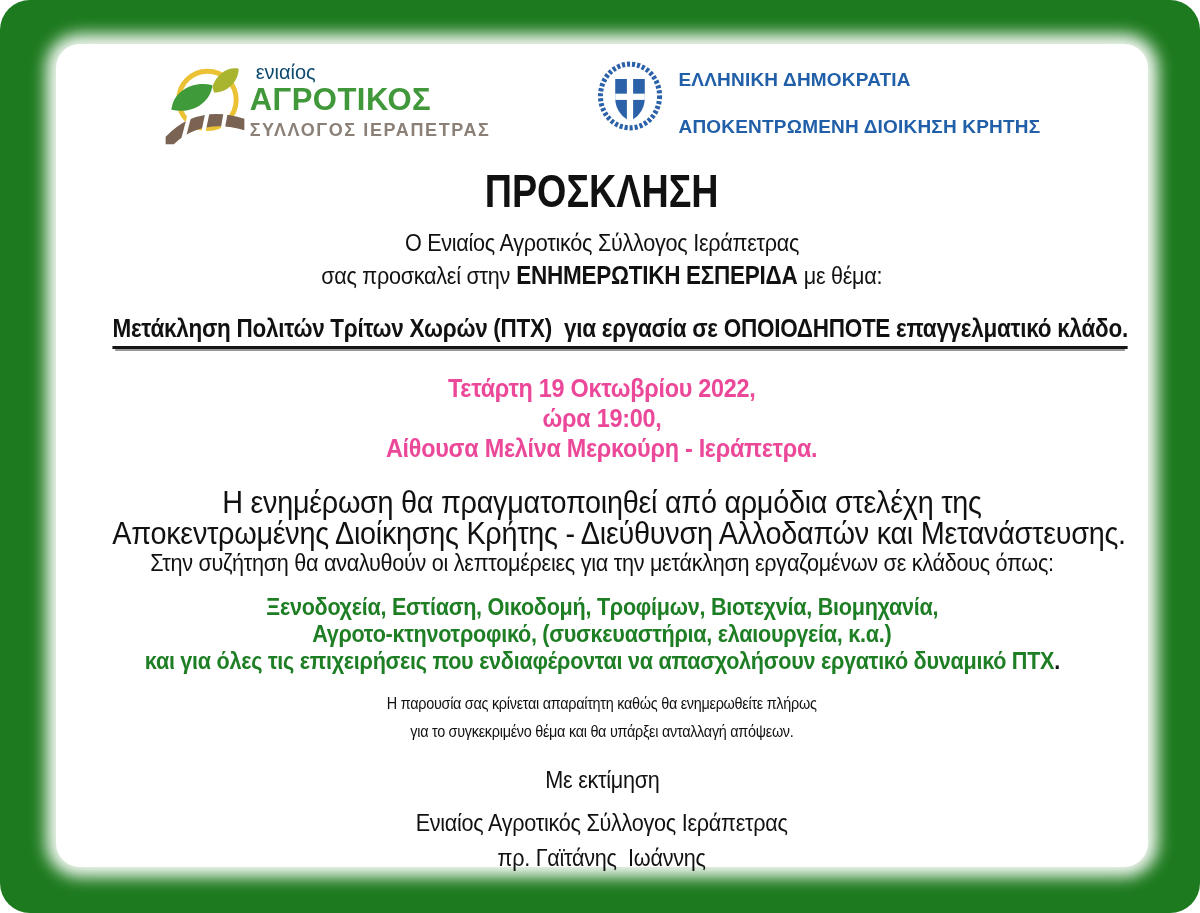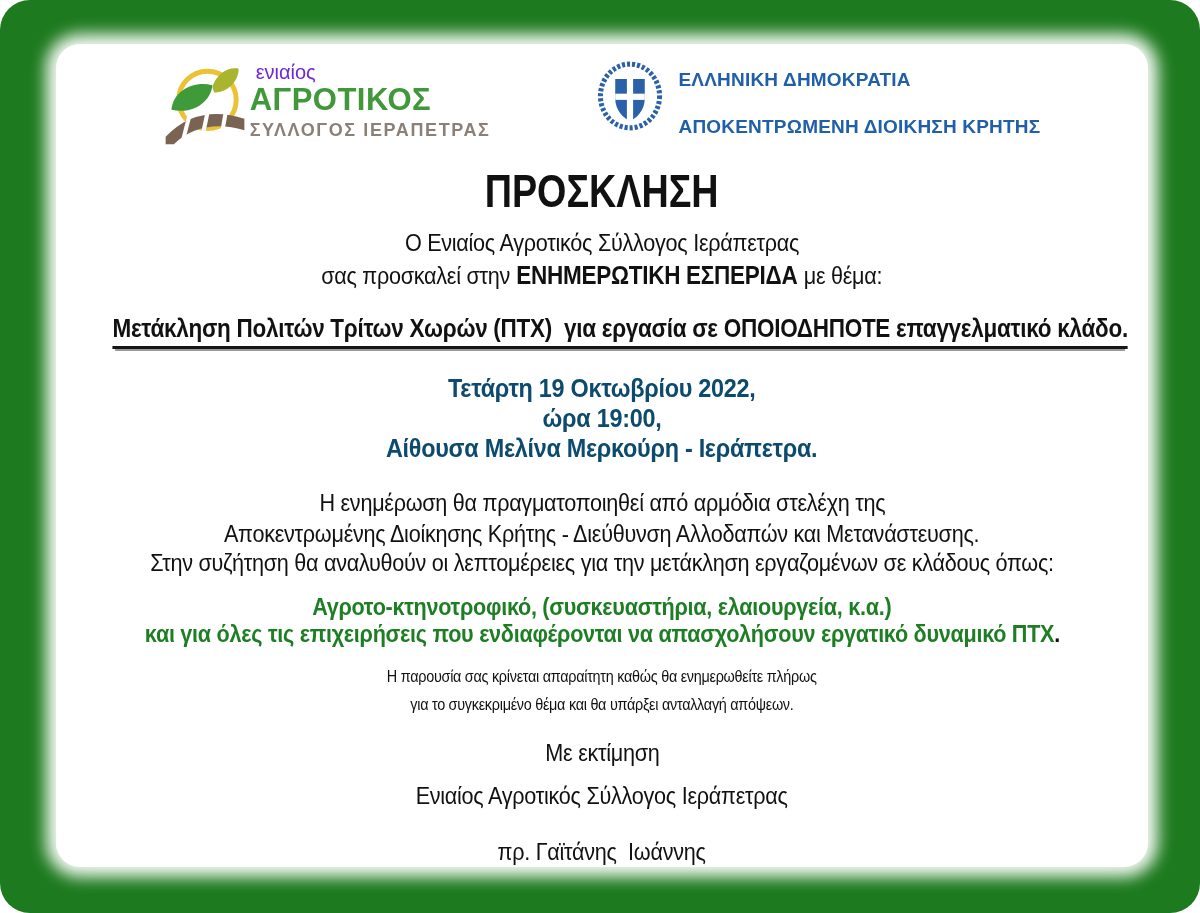--- a/index.html
+++ b/index.html
@@ -10,43 +10,43 @@
     background:#ffffff;border-radius:24px;
     box-shadow:0 0 16px 10px rgba(255,255,255,.95);
     text-align:center;color:#111;}
   .cond{display:inline-block;transform:scaleX(0.9);white-space:nowrap;letter-spacing:-0.3px;}
   .pre{white-space:pre;}
 
   
   .logos{display:flex;justify-content:center;align-items:flex-start;gap:104px;margin-top:16px;}
   .logo{display:flex;align-items:flex-start;text-align:left;}
   .llt{margin-left:4px;line-height:1;}
-  .llt .l1{color:#6d28d9;font-size:20px;margin:2px 0 2px 6px;}
+  .llt .l1{color:#0c4a6e;font-size:20px;margin:2px 0 2px 6px;}
   .llt .l2{color:#41983b;font-weight:700;font-size:31px;letter-spacing:.5px;}
   .llt .l3{color:#8b8077;font-weight:700;font-size:18px;letter-spacing:1.6px;margin-top:6px;}
   .rlt{margin-left:14px;line-height:1;margin-top:10px;}
   .rlt div{color:#2160a8;font-weight:700;font-size:19px;letter-spacing:.2px;}
   .rlt .r2{margin-top:28px;}
 
   
   .title{margin:16px 0 0 0;font-size:46px;font-weight:800;}
   .title .cond{transform:scaleX(0.82);letter-spacing:0;}
   .intro{margin-top:8px;font-size:24px;line-height:33px;text-align:center;}
   .intro b{font-size:25px;margin:0 7px;}
   .subject{margin-top:22px;font-size:25px;font-weight:700;}
   .subject .cond{border-bottom:3px solid #161616;box-shadow:0 5px 0 -3px #9a9a9a;padding-bottom:3px;}
-  .event{margin-top:24px;color:#0c4a6e;font-weight:700;font-size:26px;line-height:30px;}
-  .info{margin-top:24px;font-size:24px;line-height:31px;}
+  .event{margin-top:24px;color:#ec4899;font-weight:700;font-size:26px;line-height:30px;}
+  .info{margin-top:24px;font-size:32px;line-height:31px;}
   .discussion{font-size:24px;}
   .sectors{margin-top:16px;color:#1e7e24;font-weight:700;font-size:24px;line-height:27px;}
   .sectors .dot{color:#111;}
   .attendance{margin-top:16px;font-size:16px;line-height:28px;}
   .closing{margin-top:20px;font-size:24px;}
   .org{margin-top:15px;font-size:24px;}
-  .president{margin-top:28px;font-size:24px;}
+  .president{margin-top:7px;font-size:24px;}
 </style>
 </head>
 <body>
 
 <div class="frame">
   <div class="canvas">
 
     <header class="logos">
       <div class="logo">
         <svg viewBox="0 0 100 100" width="82" height="88" aria-hidden="true">
@@ -101,20 +101,21 @@
     <div class="info">
       <div><span class="cond">Η ενημέρωση θα πραγματοποιηθεί από αρμόδια στελέχη της</span></div>
       <div><span class="cond">Αποκεντρωμένης Διοίκησης Κρήτης - Διεύθυνση Αλλοδαπών και Μετανάστευσης.</span></div>
     </div>
 
     <div class="discussion">
       <span class="cond">Στην συζήτηση θα αναλυθούν οι λεπτομέρειες για την μετάκληση εργαζομένων σε κλάδους όπως:</span>
     </div>
 
     <div class="sectors">
+      <div><span class="cond">Ξενοδοχεία, Εστίαση, Οικοδομή, Τροφίμων, Βιοτεχνία, Βιομηχανία,</span></div>
       <div><span class="cond">Αγροτο-κτηνοτροφικό, (συσκευαστήρια, ελαιουργεία, κ.α.)</span></div>
       <div>
         <span class="cond"><span>και για όλες τις επιχειρήσεις που ενδιαφέρονται να απασχολήσουν εργατικό δυναμικό ΠΤΧ</span><span class="dot">.</span></span>
       </div>
     </div>
 
     <div class="attendance">
       <div><span class="cond">Η παρουσία σας κρίνεται απαραίτητη καθώς θα ενημερωθείτε πλήρως</span></div>
       <div><span class="cond">για το συγκεκριμένο θέμα και θα υπάρξει ανταλλαγή απόψεων.</span></div>
     </div>

